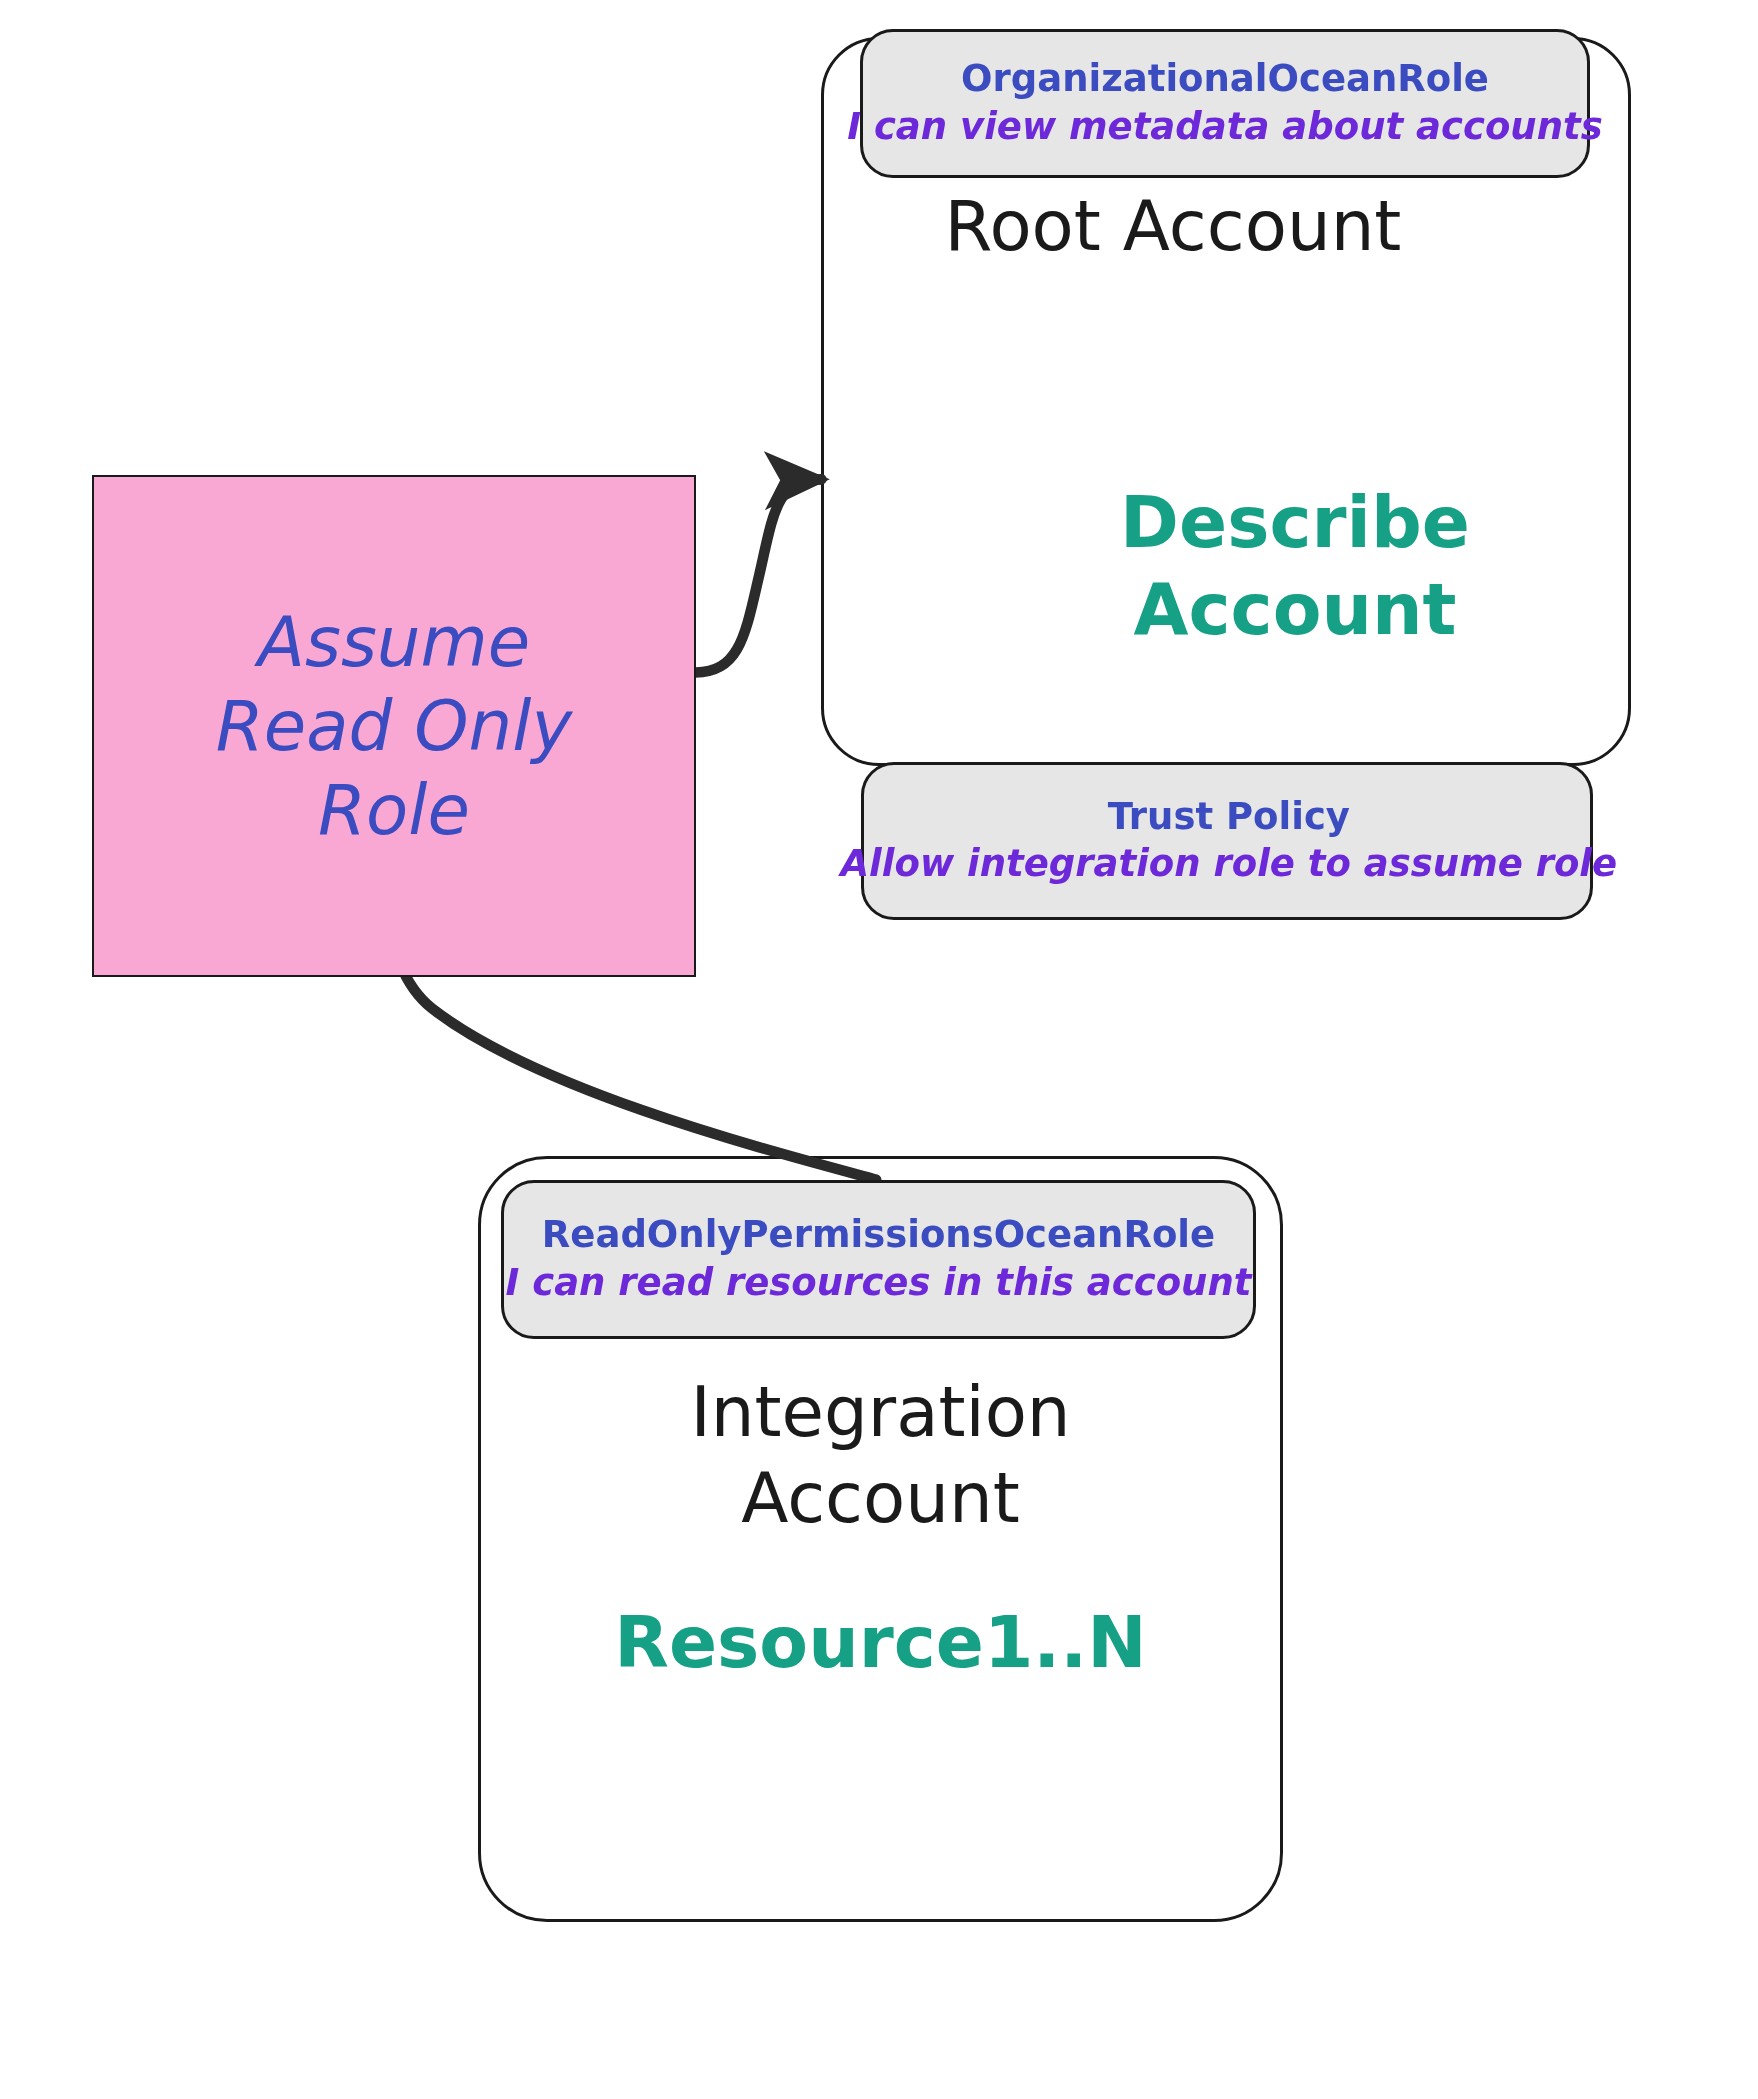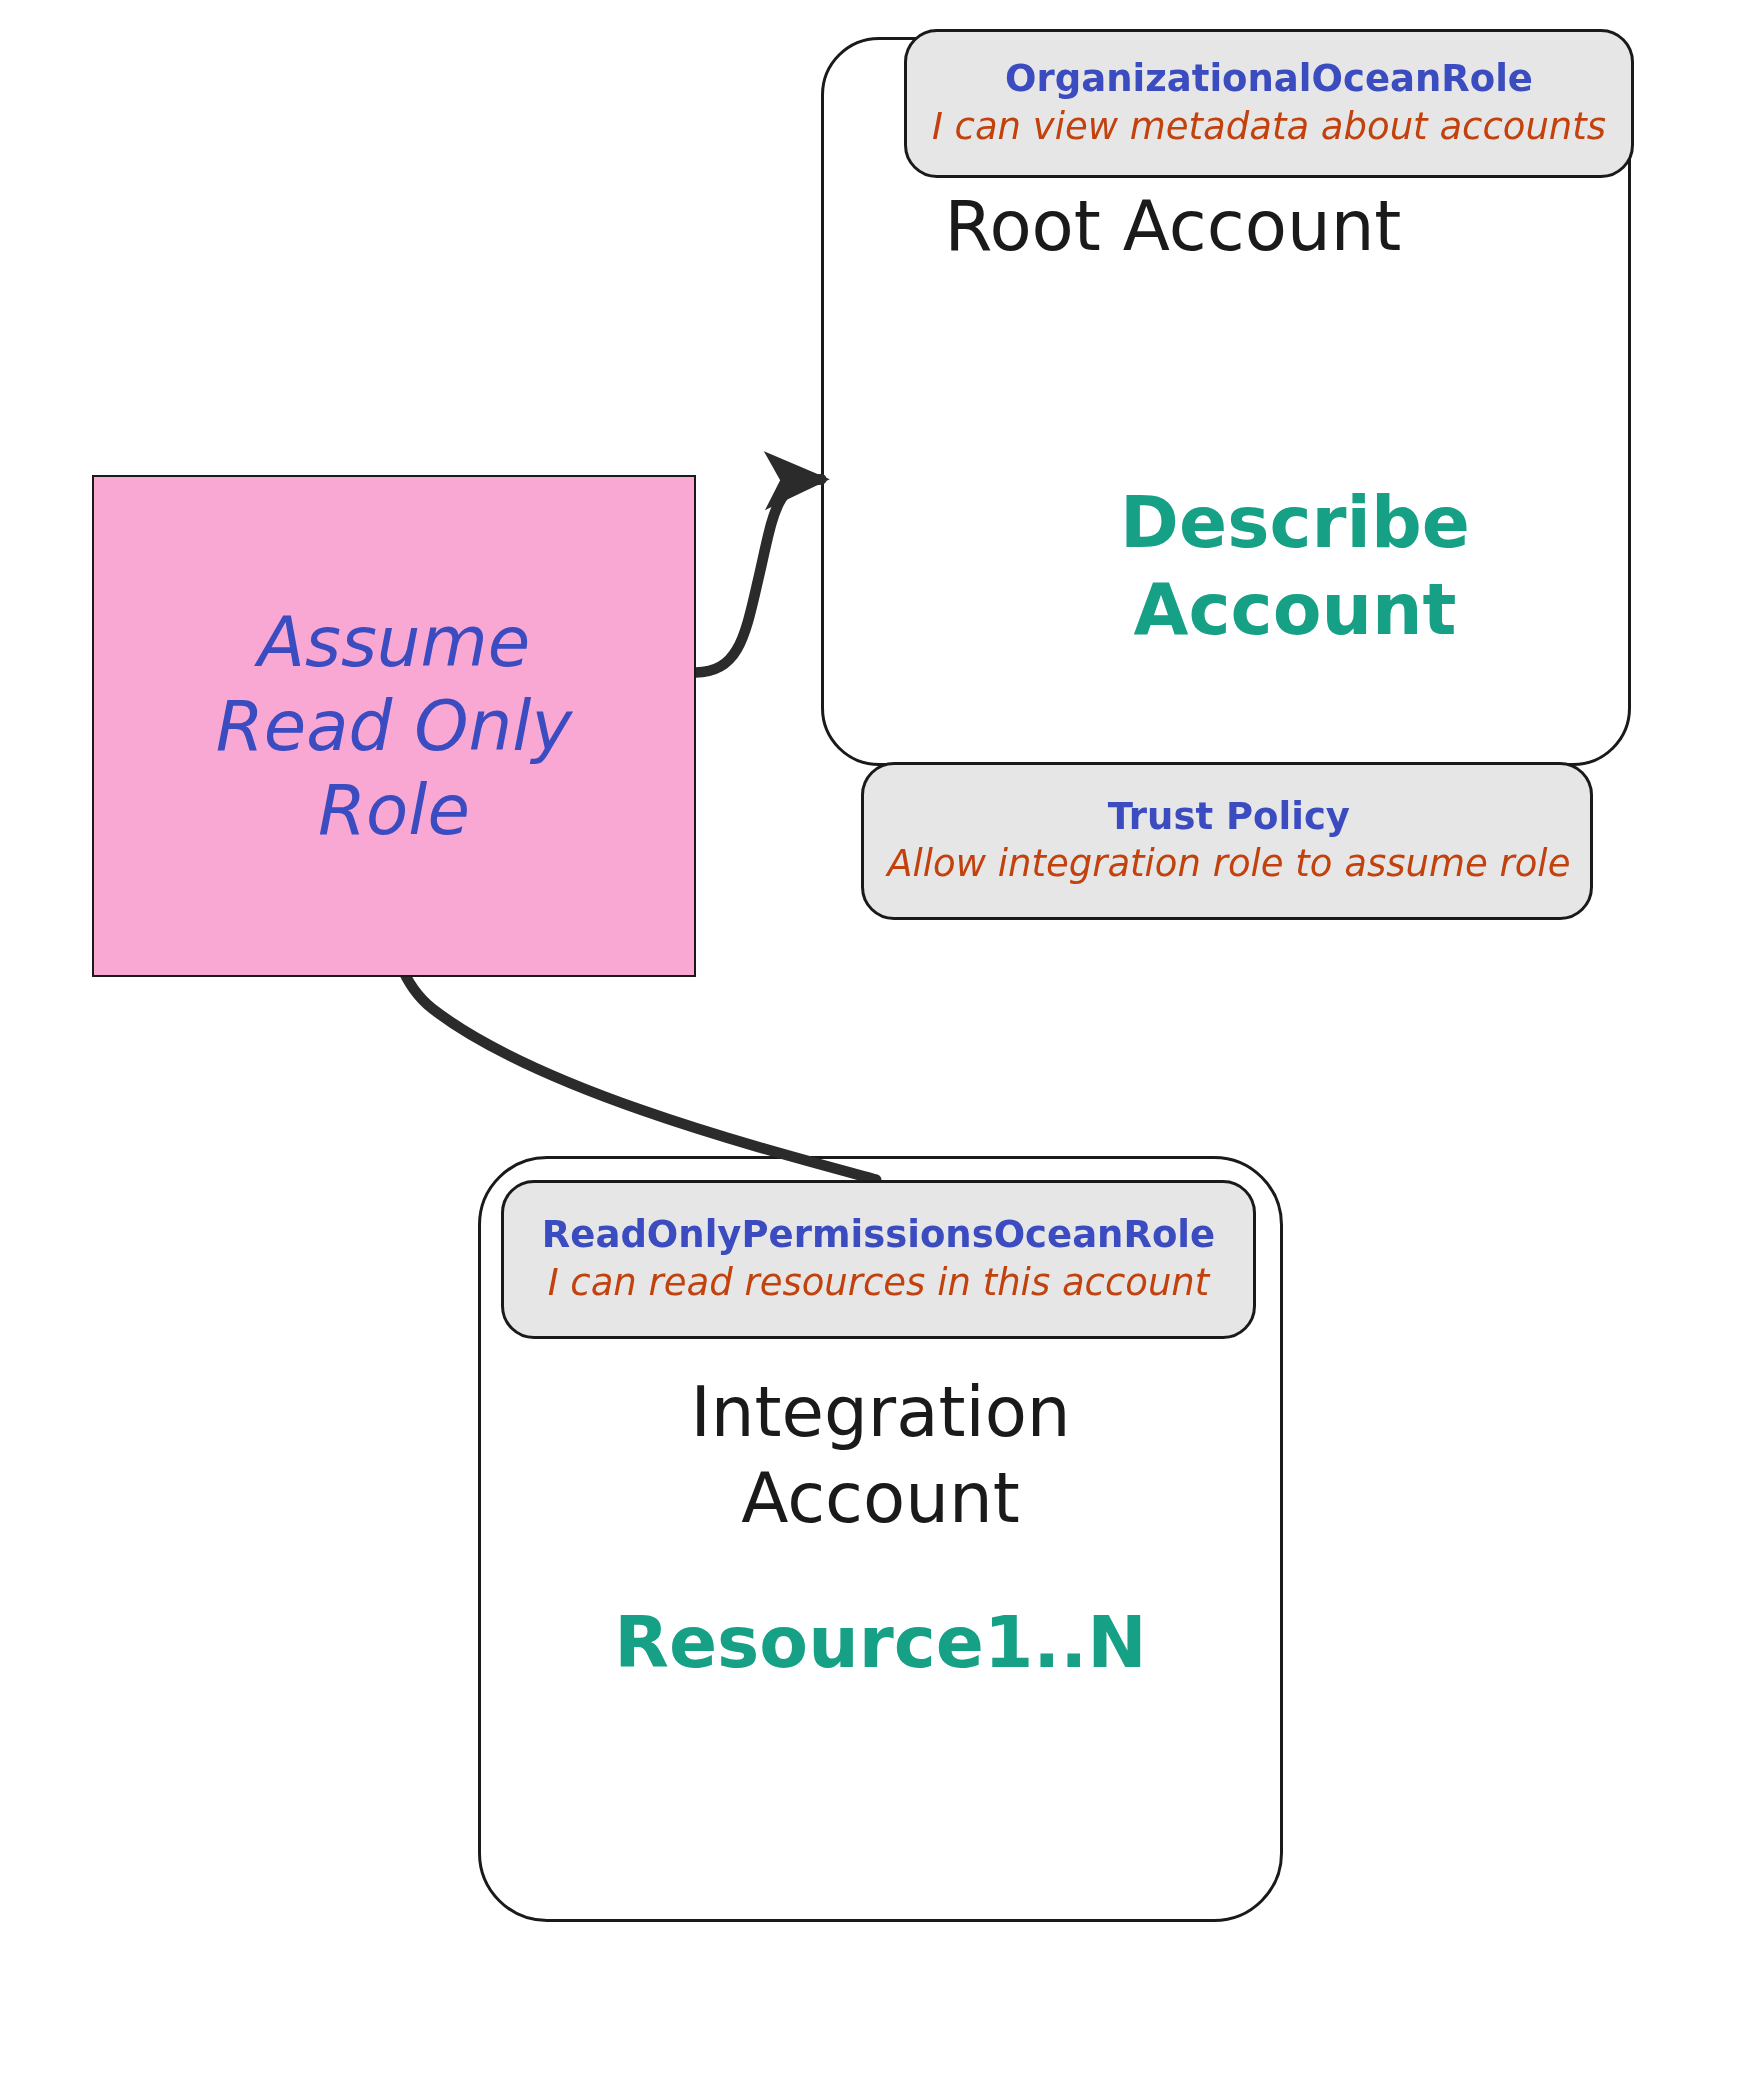--- a/index.html
+++ b/index.html
@@ -92,29 +92,29 @@
     font-weight: 700;
     font-size: 37px;
     line-height: 1.25;
     color: #3b4bc0;
     text-align: center;
     white-space: nowrap;
   }
   .badge-desc {
     font-family: "DejaVu Sans", sans-serif;
     font-style: italic;
-    font-weight: 400;
+    font-weight: 700;
     font-size: 37px;
     line-height: 1.3;
-    color: #c2410c;
+    color: #6d28d9;
     text-align: right;
     white-space: nowrap;
   }
   #org-role-badge {
-    left: 904px;
+    left: 860px;
     top: 29px;
     width: 730px;
     height: 149px;
   }
   #trust-policy-badge {
     left: 861px;
     top: 762px;
     width: 732px;
     height: 158px;
     padding-left: 19px;

